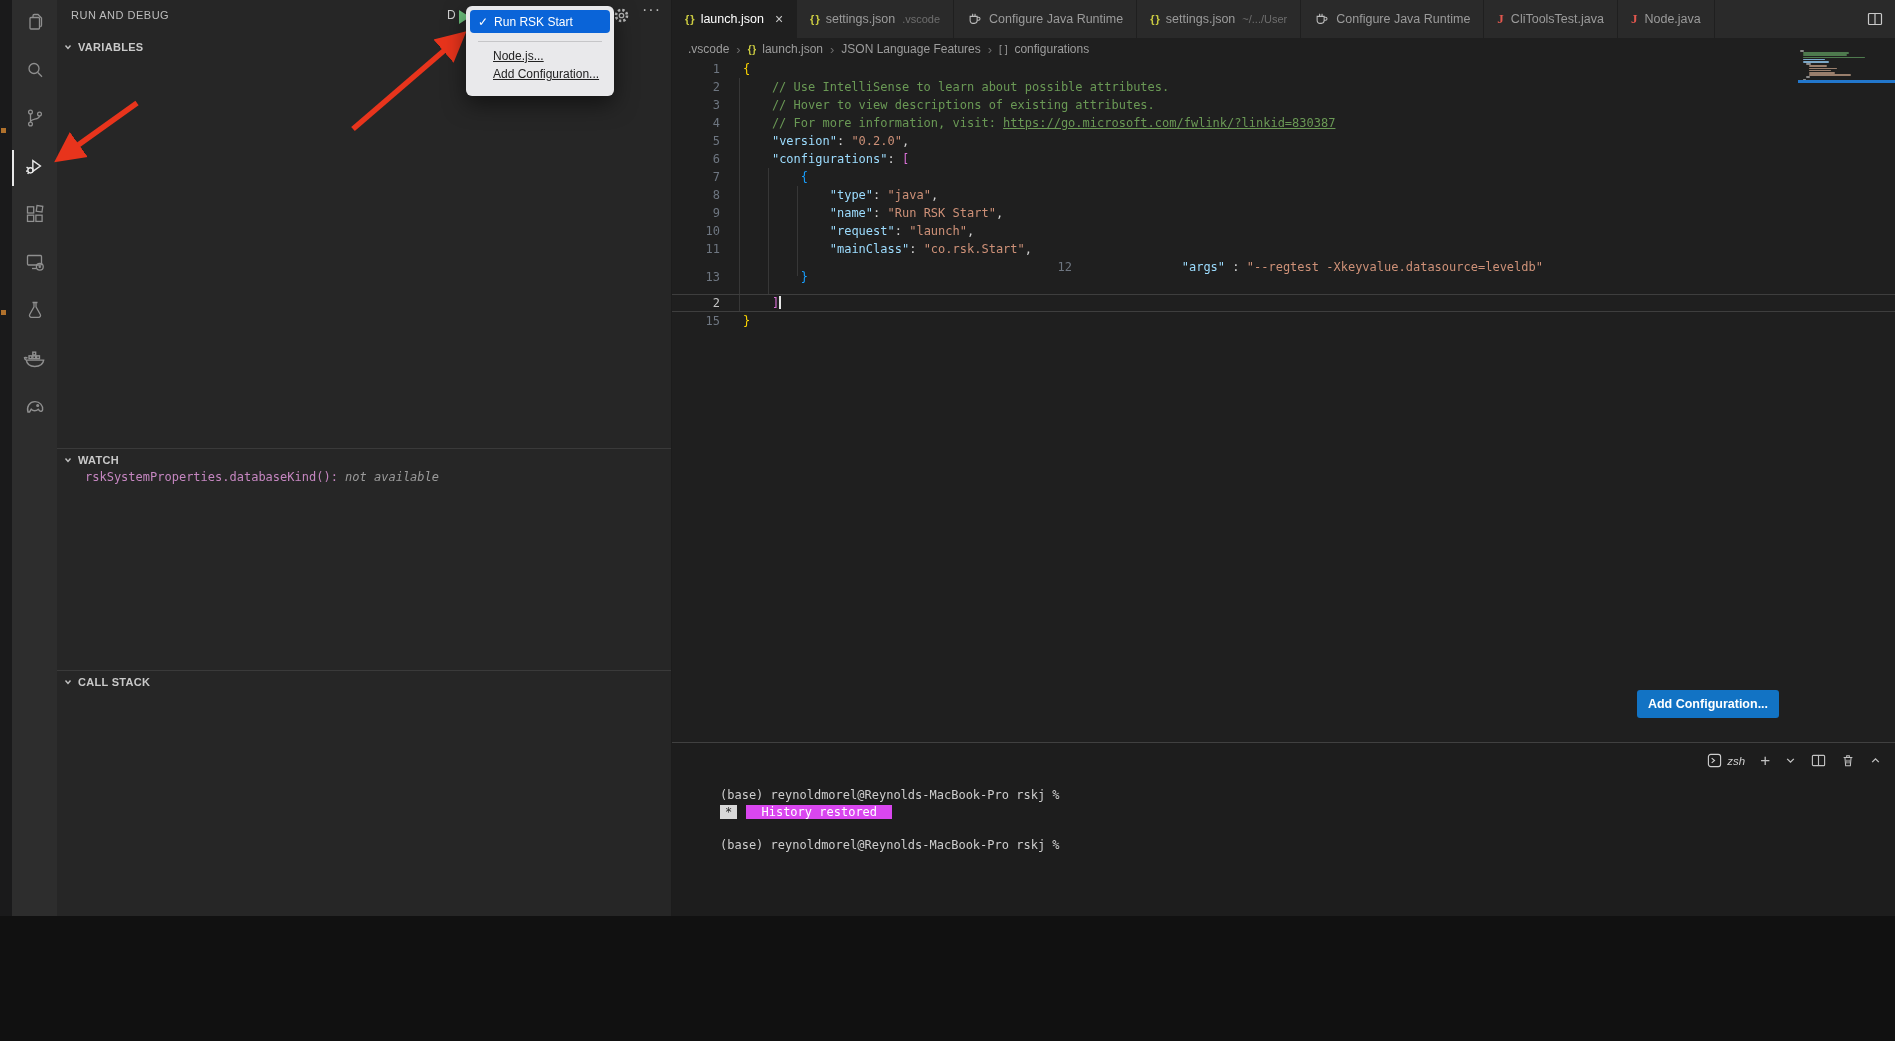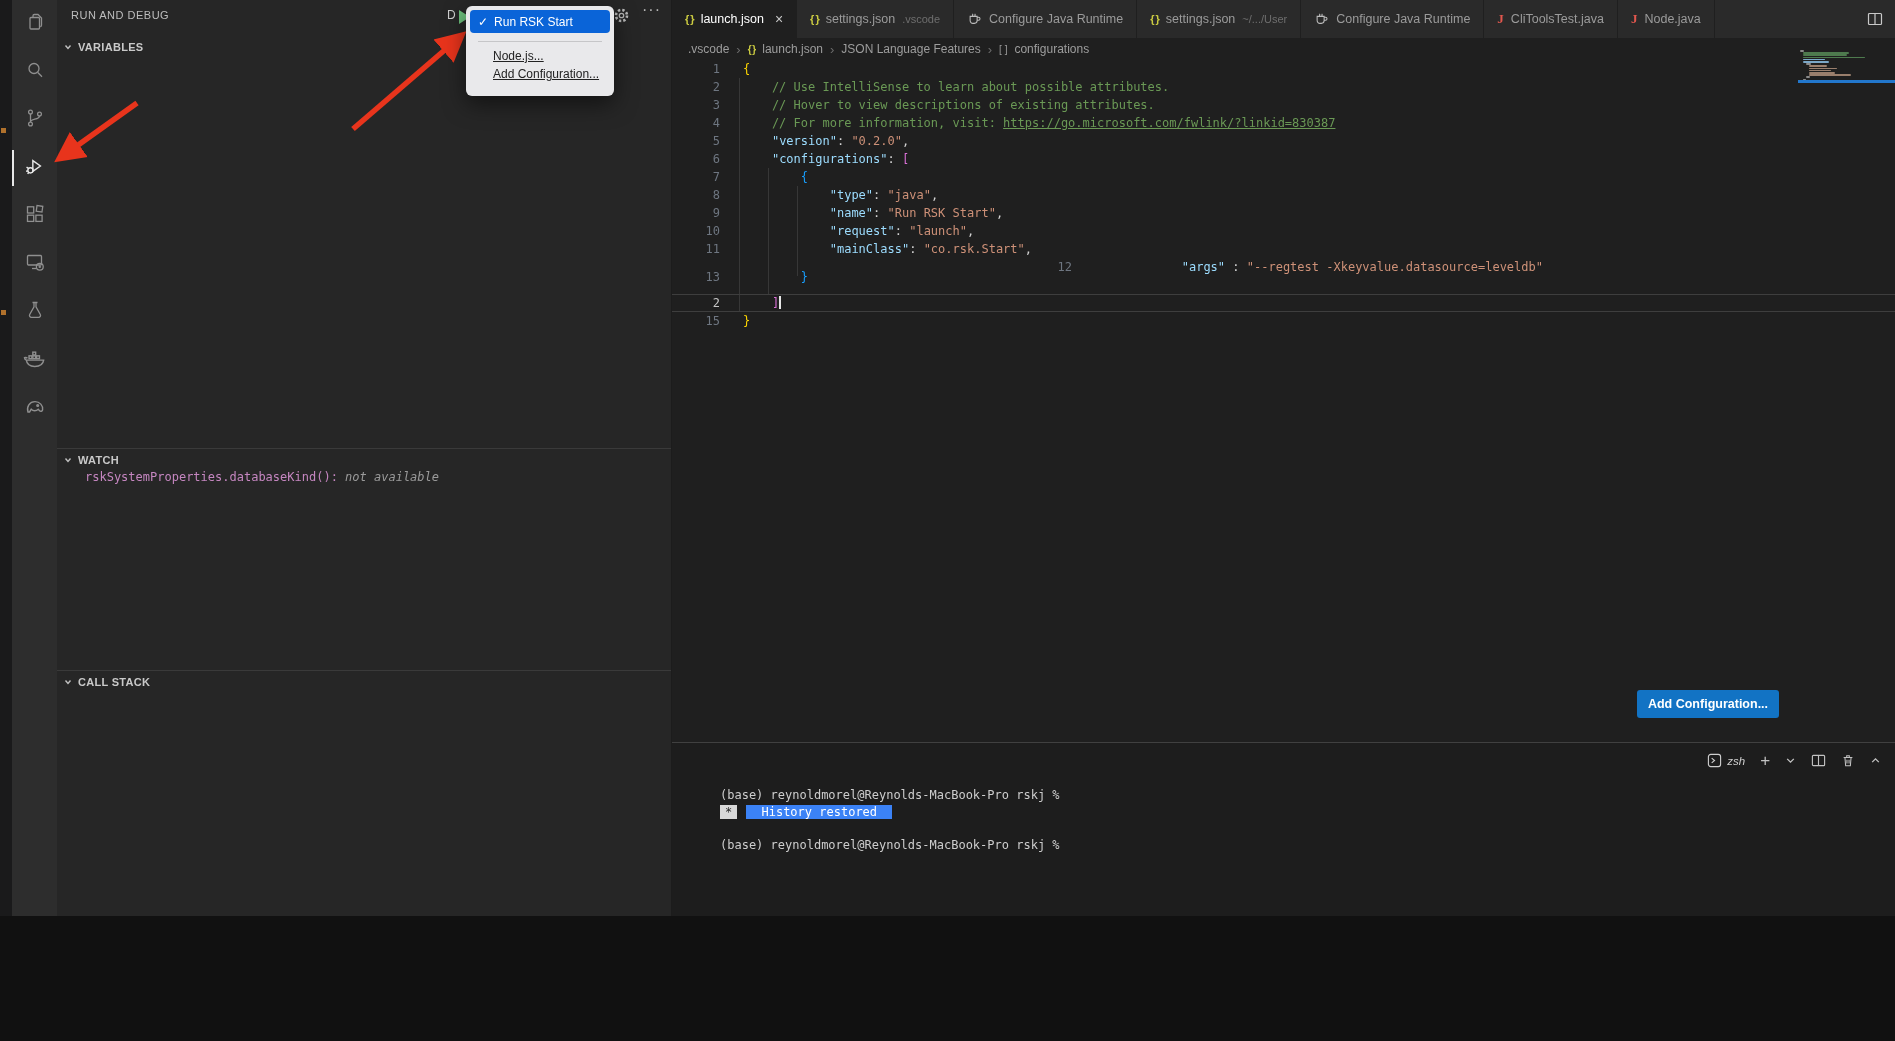--- a/index.html
+++ b/index.html
@@ -79,21 +79,21 @@
   .ptabs{position:absolute;left:16px;top:0;height:34px;display:flex;gap:26px;}
   .ptab{display:flex;align-items:center;gap:8px;font-size:11px;letter-spacing:.4px;color:#8f8f8f;border-bottom:1px solid transparent;box-sizing:border-box;}
   .ptab.active{color:#e7e7e7;border-bottom-color:#e7e7e7;}
   .badge{background:#5f5f5f;color:#fff;font-size:10px;font-weight:bold;border-radius:10px;padding:2px 7px;letter-spacing:0;}
   .pactions{position:absolute;right:14px;top:9px;display:flex;align-items:center;gap:15px;color:#c2c2c2;font-style:italic;}
   .pactions svg{stroke:currentColor;fill:none;stroke-width:1.2;}
   .zsh{display:flex;align-items:center;gap:5px;font-size:11.5px;color:#cfcfcf;}
   .plus{font-size:17px;line-height:1;font-weight:normal;}
   .term{position:absolute;left:16px;top:44px;font-family:"DejaVu Sans Mono",monospace;font-size:12px;line-height:16.5px;color:#cdcdcd;white-space:pre;margin-left:32px;}
   .tmark{background:#d8d8d8;color:#2a2a2a;padding:0 5px;}
-  .tblue{background:#3b82f6;color:#fff;padding:0 8px;margin-left:9px;}
+  .tblue{background:#d946ef;color:#fff;padding:0 8px;margin-left:9px;}
 </style>
 </head>
 <body>
 
 <div id="root">
 
   <div class="abs strip">
     <span class="tick" style="top:128px"></span>
     <span class="tick" style="top:310px"></span>
   </div>

